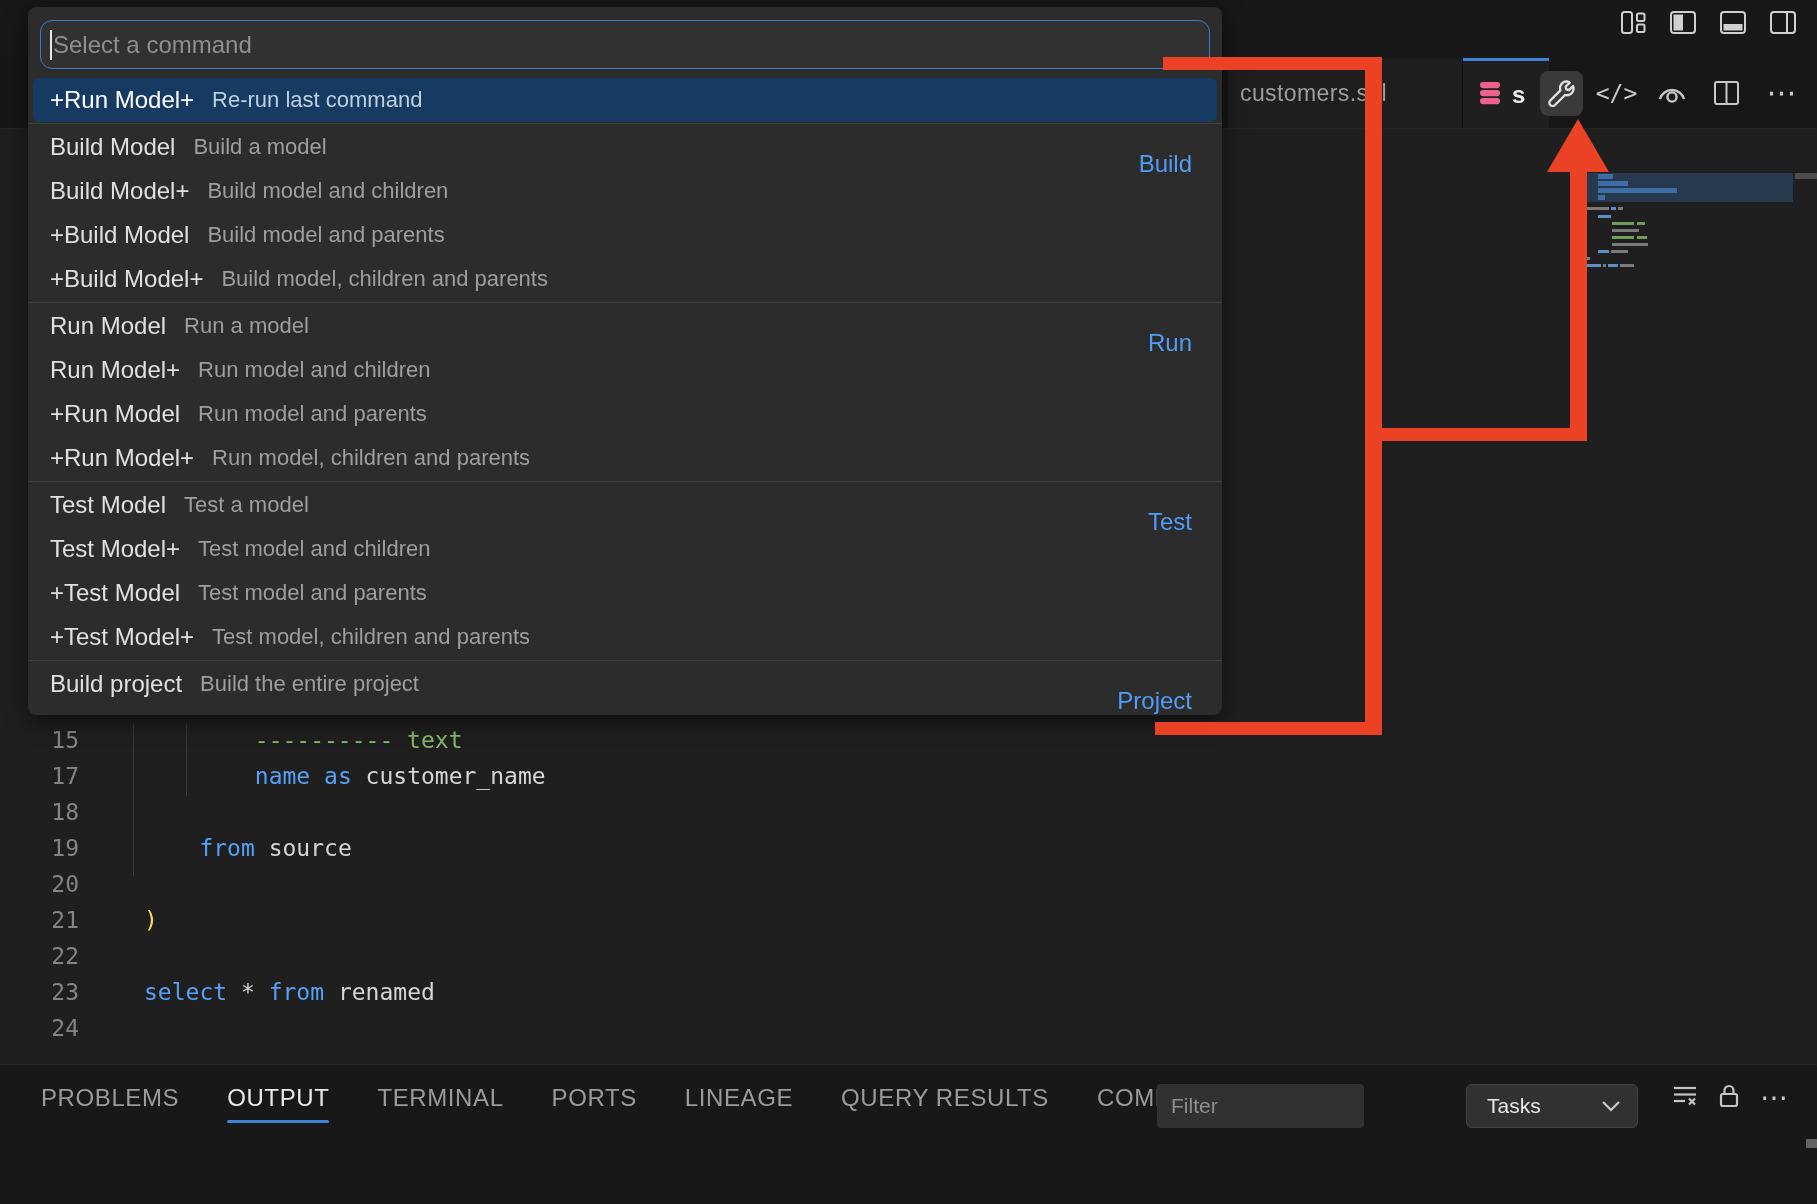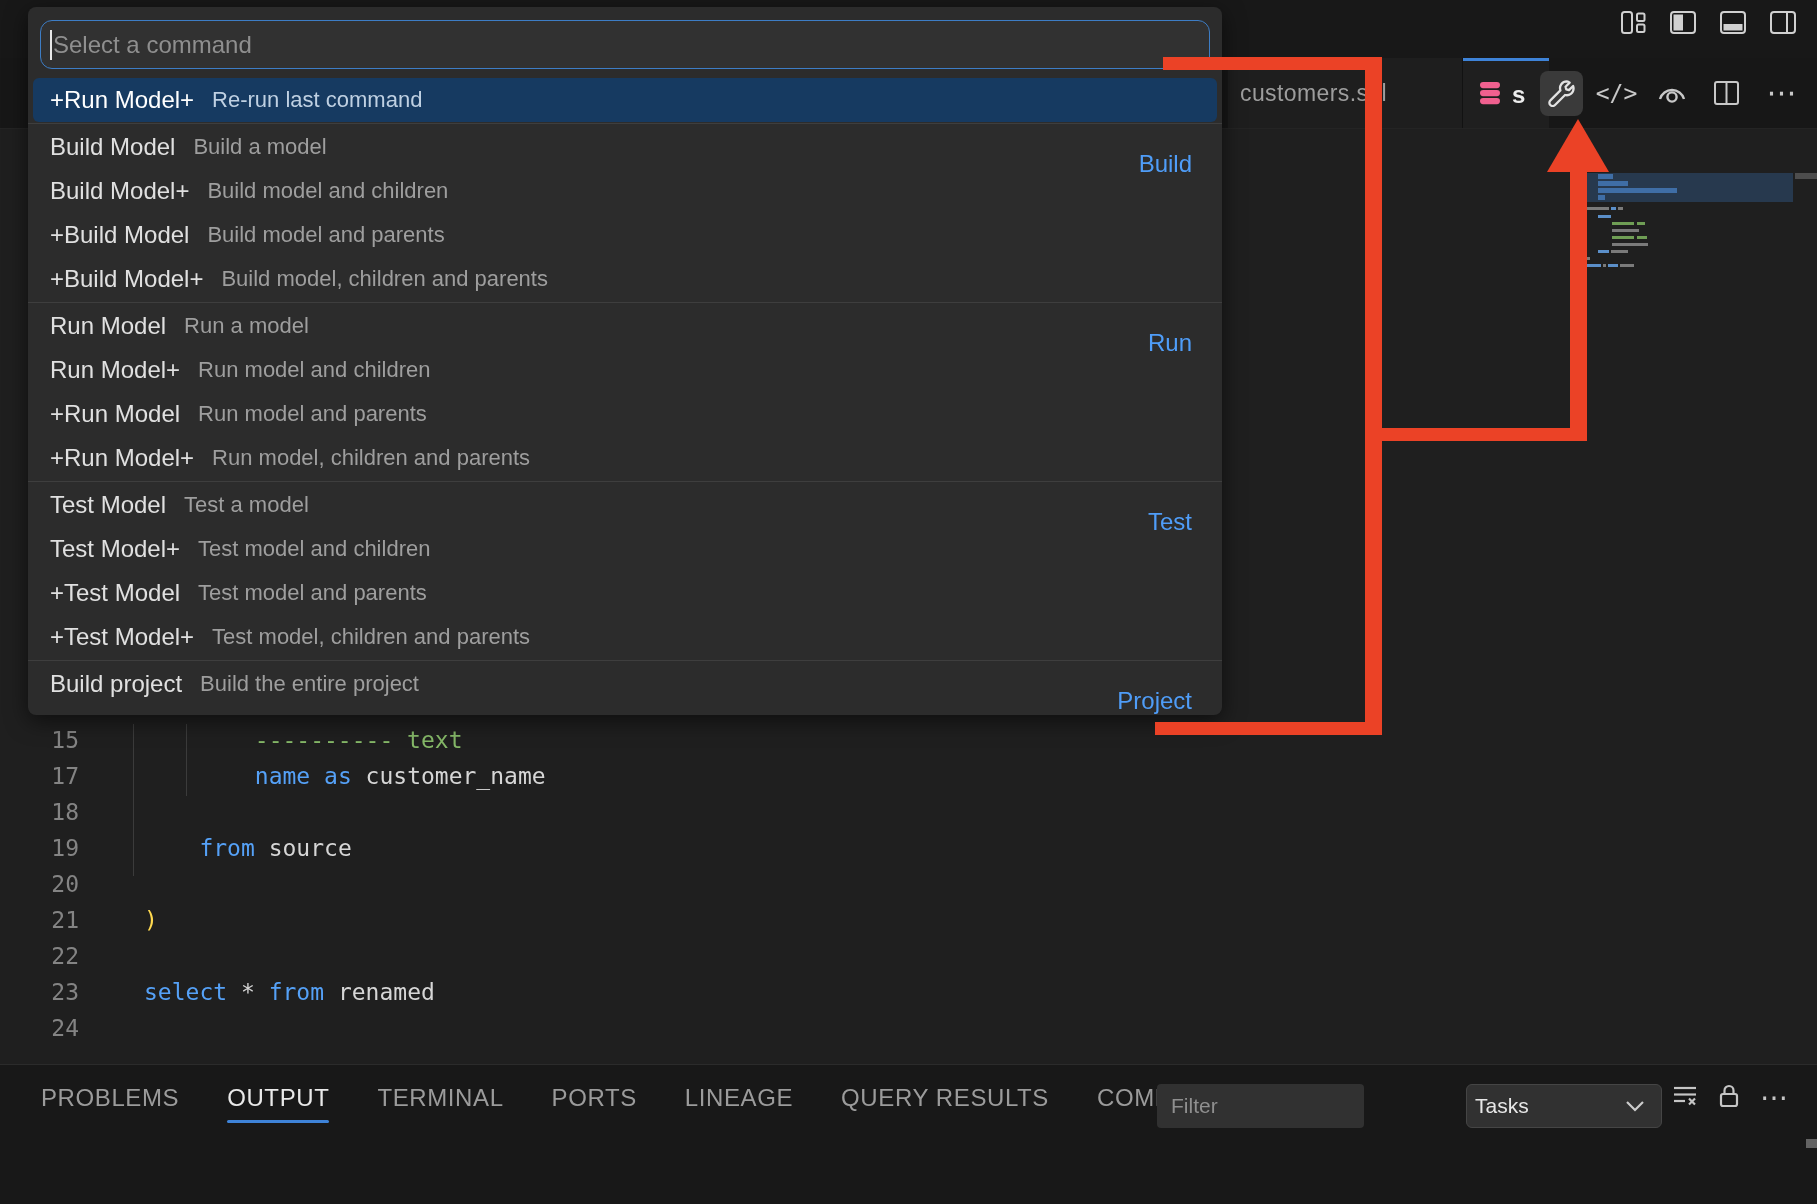--- a/index.html
+++ b/index.html
@@ -44,23 +44,23 @@
 
   
   .panel{left:0;top:1064px;width:1817px;height:140px;background:#181818;border-top:1px solid #2b2b2b;box-sizing:border-box;}
   .panel-tabs{position:absolute;left:41px;top:0;height:66px;display:flex;gap:48px;align-items:center;}
   .ptab{position:relative;height:100%;display:flex;align-items:center;color:#9b9b9b;font-size:24px;letter-spacing:.6px;cursor:default;}
   .ptab.active{color:#e9e9e9;}
   .ptab.active::after{content:"";position:absolute;left:0;right:0;bottom:8px;height:3px;background:#3e83d8;border-radius:2px;}
   .filter-box{position:absolute;left:1157px;top:19px;width:207px;height:44px;background:#313131;border-radius:4px;
               display:flex;align-items:center;padding-left:14px;box-sizing:border-box;}
   .filter-box span{color:#8f8f8f;font-size:21px;}
-  .tasks-box{position:absolute;left:1466px;top:19px;width:196px;height:44px;background:#313131;border:1px solid #454545;
+  .tasks-box{position:absolute;left:1466px;top:19px;width:172px;height:44px;background:#313131;border:1px solid #454545;
              border-radius:6px;display:flex;align-items:center;justify-content:space-between;
-             padding:0 16px 0 8px;box-sizing:border-box;}
+             padding:0 16px 0 20px;box-sizing:border-box;}
   .tasks-box span{color:#e7e7e7;font-size:21px;}
   .panel-icons{position:absolute;left:1672px;top:0;height:66px;display:flex;gap:20px;align-items:center;}
   .panel-more{font-size:28px;color:#c5c5c5;line-height:10px;}
 
   
   .palette{left:28px;top:7px;width:1194px;height:708px;background:#2c2c2c;border-radius:8px;
            box-shadow:0 6px 22px rgba(0,0,0,.55);overflow:hidden;}
   .p-input{position:absolute;left:12px;top:13px;right:12px;height:49px;background:#313131;
            border:1.5px solid #3d7dc5;border-radius:12px;display:flex;align-items:center;box-sizing:border-box;}
   .p-caret{width:2px;height:30px;background:#e8e8e8;margin-left:9px;}

